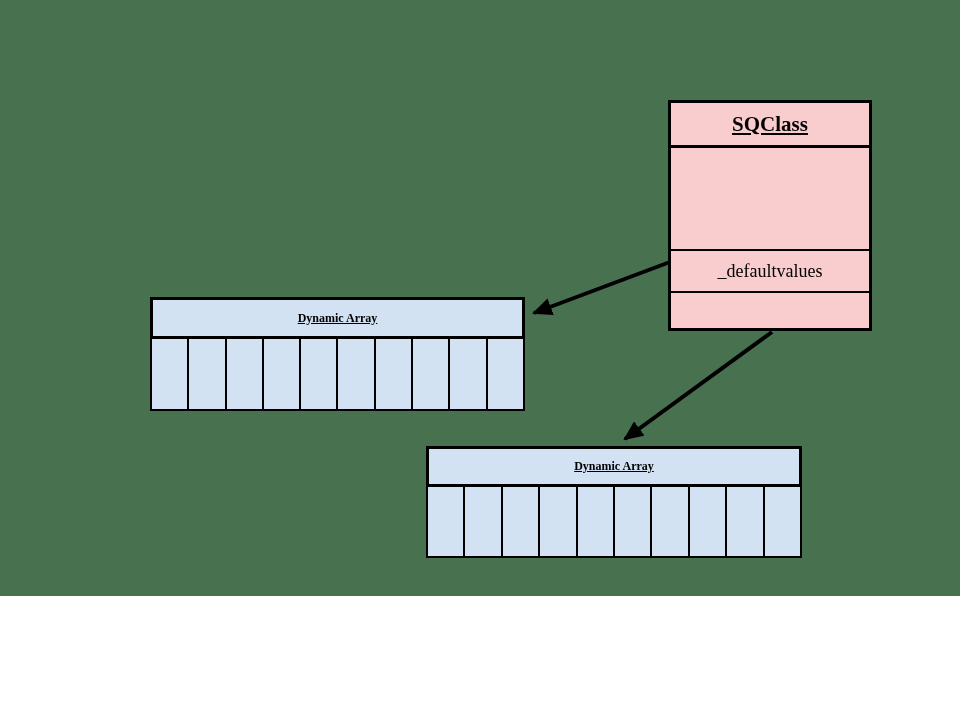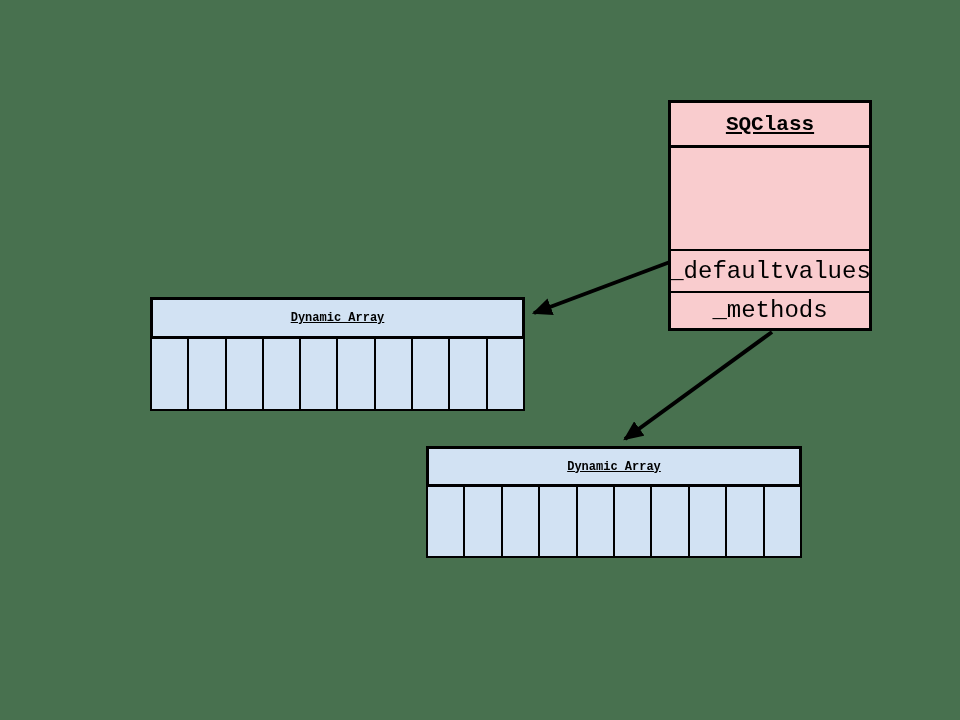--- a/index.html
+++ b/index.html
@@ -1,20 +1,20 @@
 <!DOCTYPE html>
 <html><head>
 <meta charset="utf-8">
 <style>
   html, body { margin: 0; padding: 0; }
   .canvas {
     position: relative;
     width: 960px;
-    height: 720px;
-    font-family: Liberation Mono, monospace;
+    height: 596px;
+    font-family: Liberation Serif, serif;
     color: #000;
     overflow: hidden;
   }
   .uml-box {
     position: absolute;
     left: 668px; top: 100px;
     width: 204px; height: 231px;
     border: 3px solid #000;
     box-sizing: border-box;
     display: flex;
@@ -23,21 +23,21 @@
   .uml-header {
     height: 42px;
     border-bottom: 3px solid #000;
     display: flex; align-items: center; justify-content: center;
     font-weight: bold;
     font-size: 21px;
     text-decoration: underline;
   }
   .uml-section {
     display: flex; align-items: center; justify-content: center;
-    font-size: 24px;
+    font-size: 18px;
     box-sizing: border-box;
   }
   .sec-empty { height: 103px; border-bottom: 2px solid #000; }
   .sec-mid   { height: 42px;  border-bottom: 2px solid #000; }
   .sec-last  { flex: 1; }
 
   .array-box { position: absolute; box-sizing: border-box; }
   .arr1 { left: 150px; top: 297px; width: 375px; }
   .arr2 { left: 426px; top: 446px; width: 376px; }
   .array-header {
@@ -70,21 +70,20 @@
 </style>
 </head>
 <body>
 
 <div class="canvas" style="background-color: rgb(72, 113, 79);">
 
   <div class="uml-box" style="background-color: rgb(249, 204, 206);">
     <div class="uml-header">SQClass</div>
     <div class="uml-section sec-empty"></div>
     <div class="uml-section sec-mid">_defaultvalues</div>
-    <div class="uml-section sec-last">_methods</div>
   </div>
 
   <div class="array-box arr1">
     <div class="array-header" style="background-color: rgb(210, 226, 243);">Dynamic Array</div>
     <div class="array-cells" style="background-color: rgb(210, 226, 243);">
         <div class="cell"></div>
         <div class="cell"></div>
         <div class="cell"></div>
         <div class="cell"></div>
         <div class="cell"></div>

